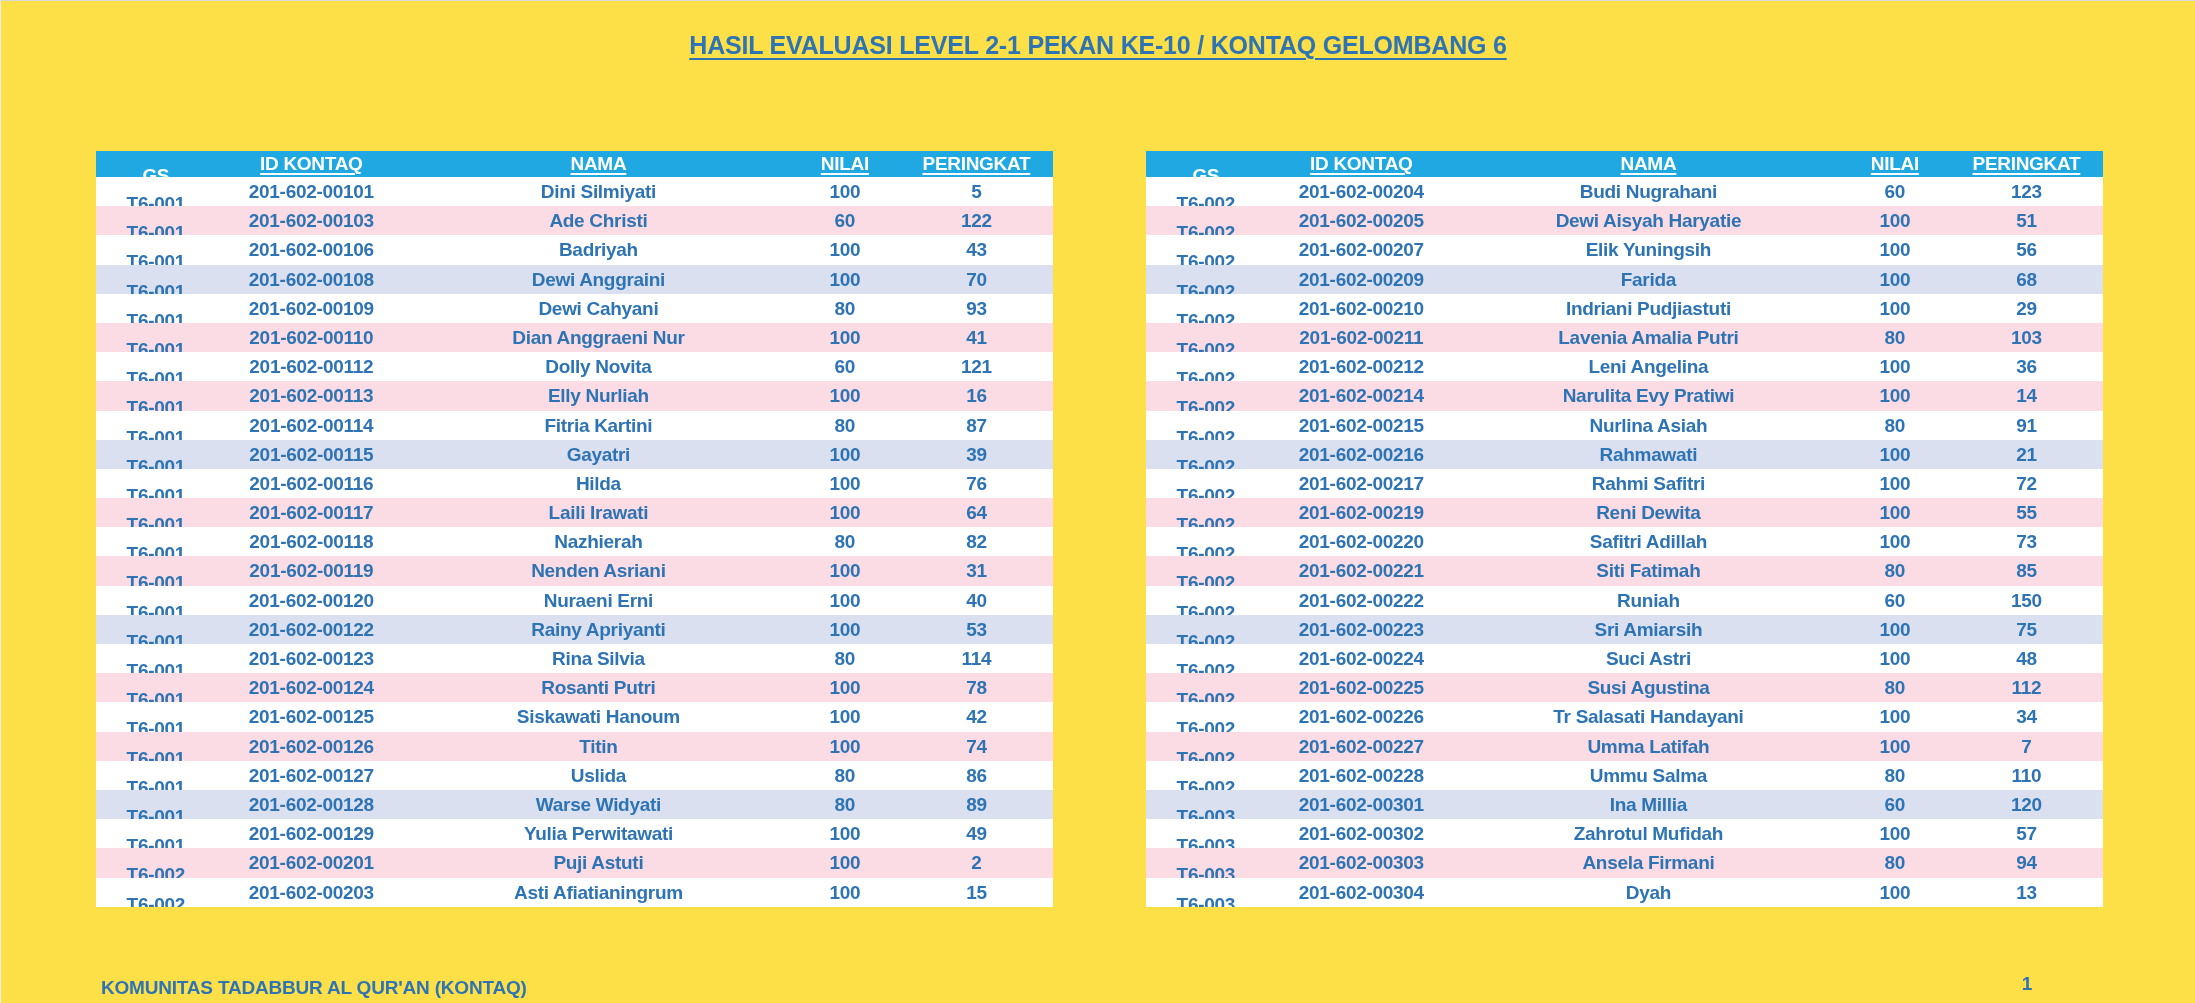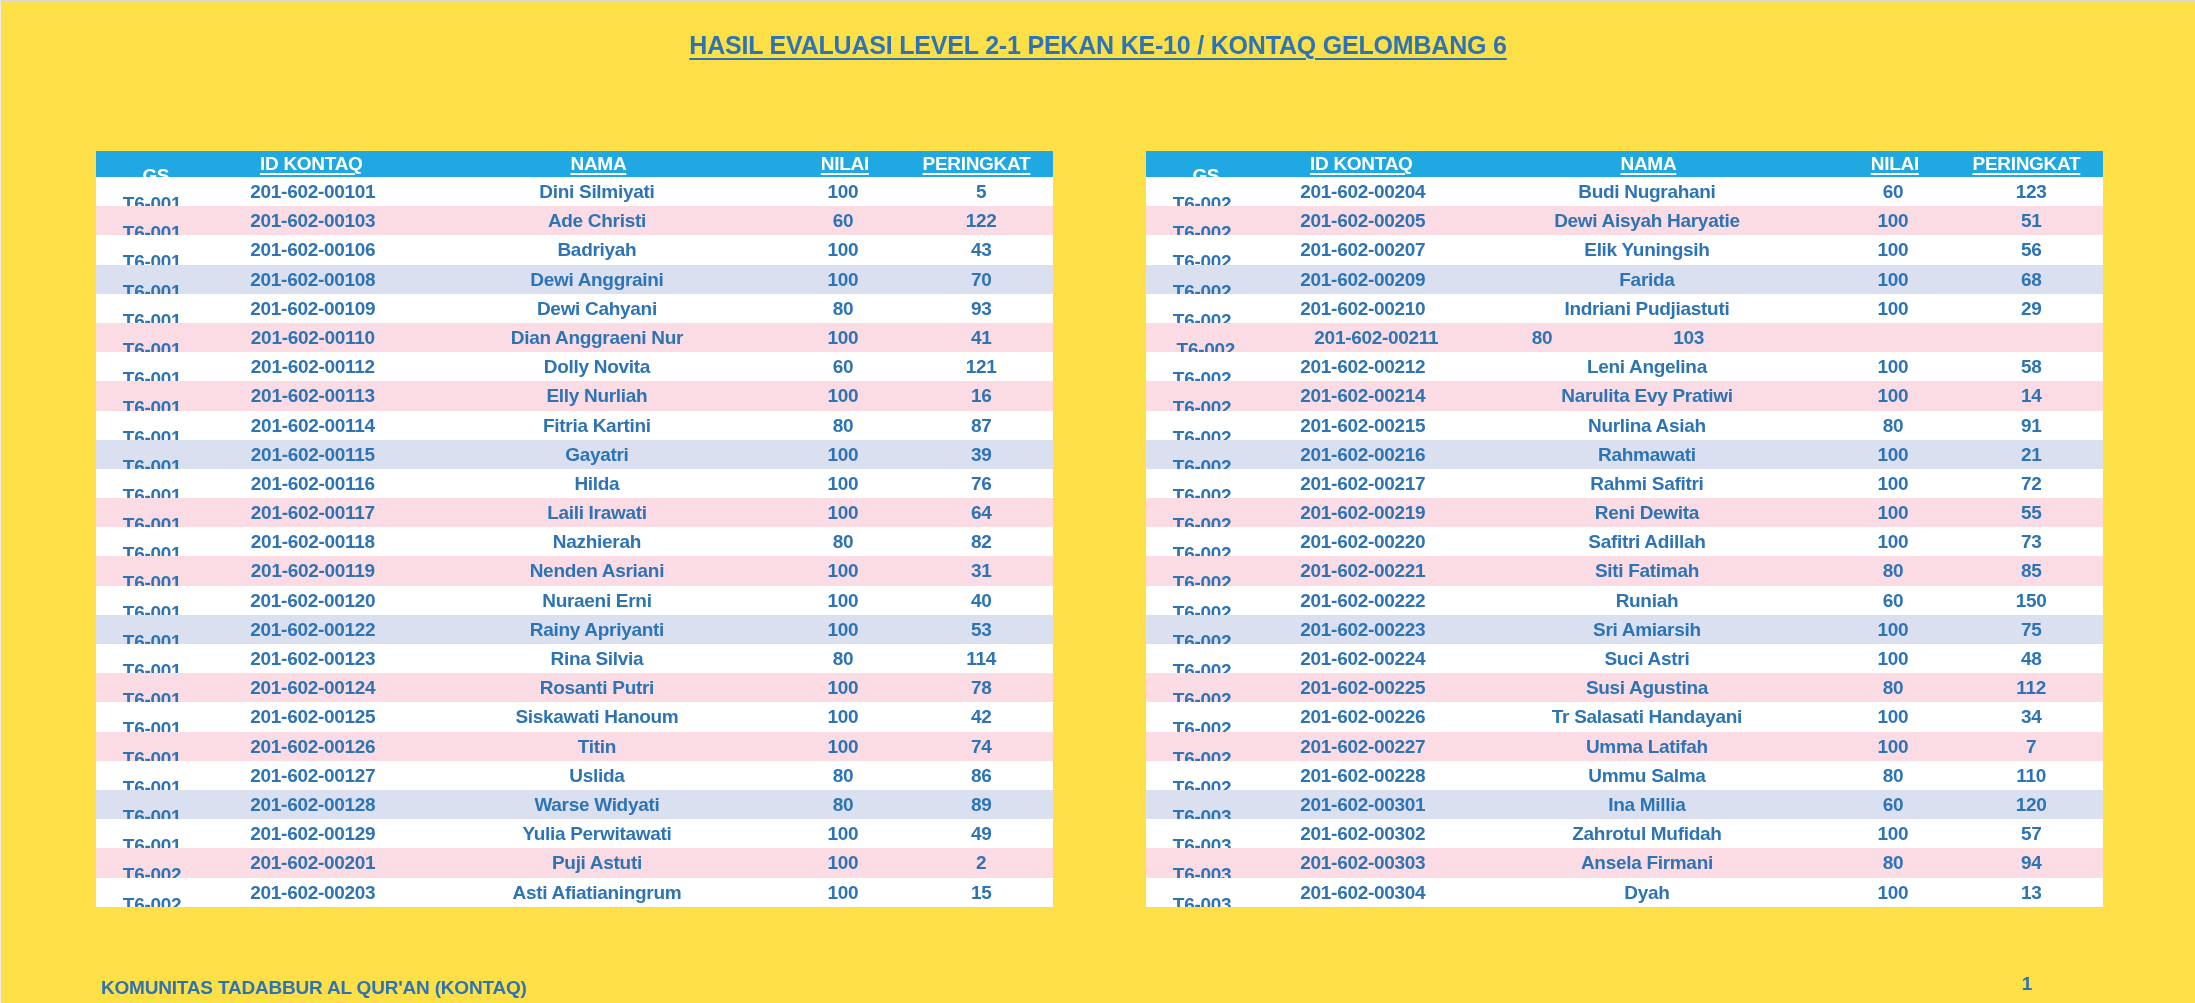--- a/index.html
+++ b/index.html
@@ -48,21 +48,20 @@
   .thead .cell span {
     text-decoration: underline;
     text-decoration-thickness: 2px;
     text-underline-offset: 3px;
   }
   .row {
     display: flex;
     height: 29.2px;
     line-height: 29.2px;
     font-size: 19px;
-    gap: 15px;
   }
   .row.plain { background: var(--row-white, #ffffff); }
   .row.pink  { background: var(--row-pink, #FBDCE4); }
   .row.lav   { background: var(--row-lavender, #DAE0F0); }
   .cell { text-align: center; white-space: nowrap; overflow: hidden; }
   .c0 { width: 12.5%; margin-top: 12px; }
   .c1 { width: 20%; }
   .c2 { width: 40%; }
   .c3 { width: 11.5%; }
   .c4 { width: 16%; }
@@ -316,29 +315,30 @@
         <div class="row plain">
           <div class="cell c0">T6-002</div>
           <div class="cell c1">201-602-00210</div>
           <div class="cell c2">Indriani Pudjiastuti</div>
           <div class="cell c3">100</div>
           <div class="cell c4">29</div>
         </div>
         <div class="row pink">
           <div class="cell c0">T6-002</div>
           <div class="cell c1">201-602-00211</div>
+          <div class="cell c2">Lavenia Amalia Putri</div>
           <div class="cell c3">80</div>
           <div class="cell c4">103</div>
         </div>
         <div class="row plain">
           <div class="cell c0">T6-002</div>
           <div class="cell c1">201-602-00212</div>
           <div class="cell c2">Leni Angelina</div>
           <div class="cell c3">100</div>
-          <div class="cell c4">58</div>
+          <div class="cell c4">36</div>
         </div>
         <div class="row pink">
           <div class="cell c0">T6-002</div>
           <div class="cell c1">201-602-00214</div>
           <div class="cell c2">Narulita Evy Pratiwi</div>
           <div class="cell c3">100</div>
           <div class="cell c4">14</div>
         </div>
         <div class="row plain">
           <div class="cell c0">T6-002</div>

